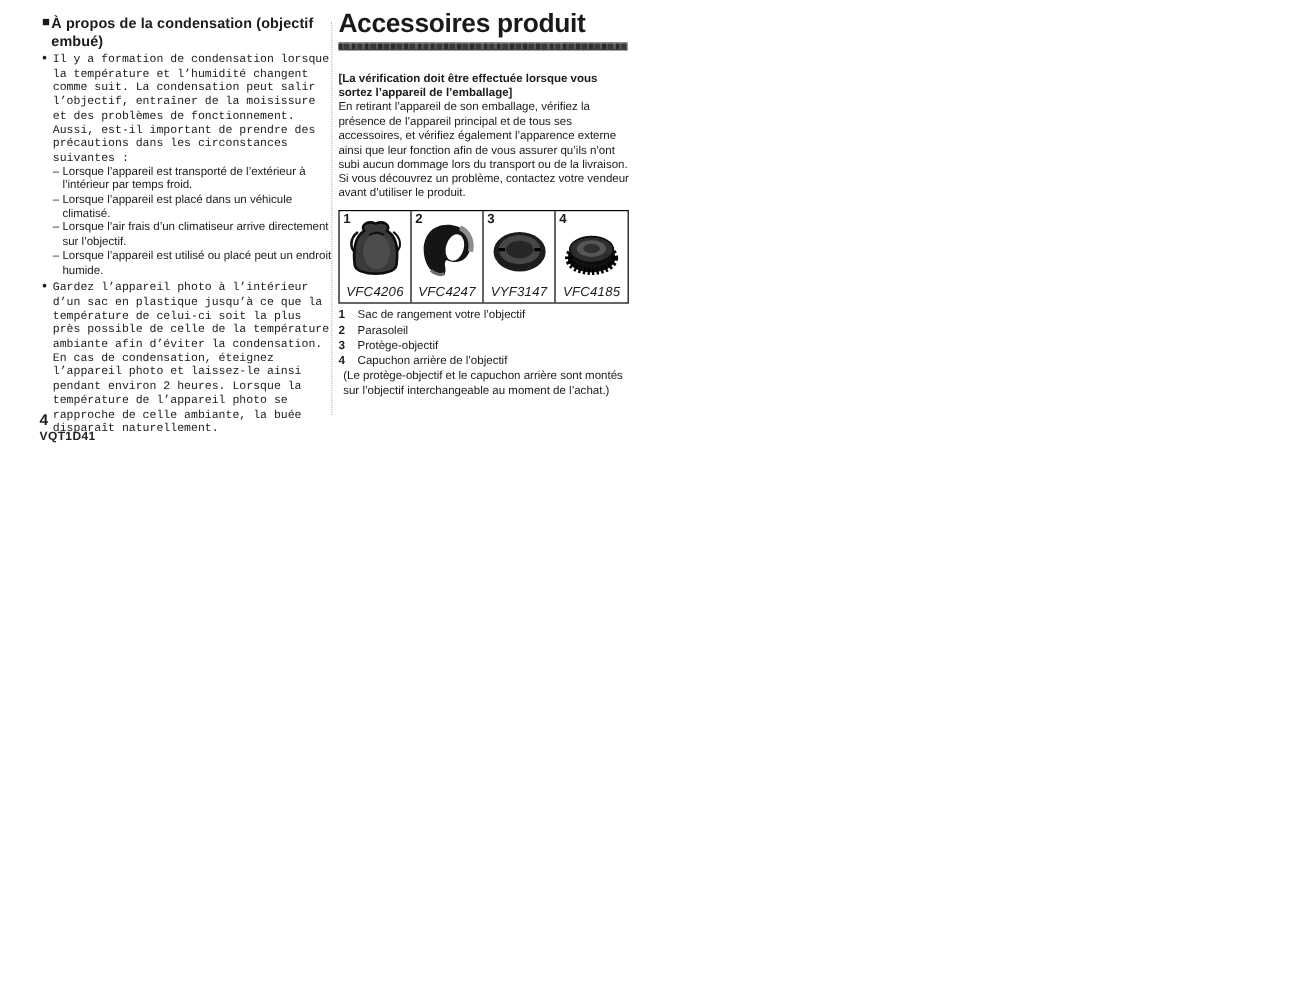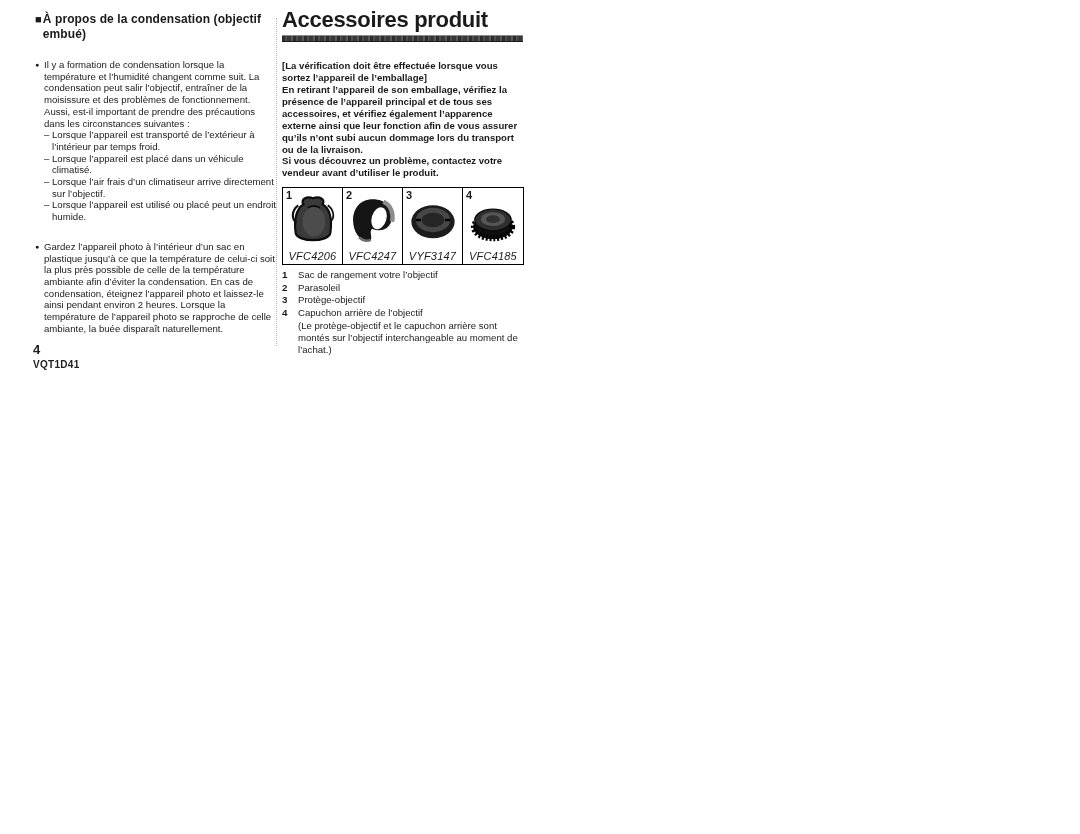--- a/index.html
+++ b/index.html
@@ -39,21 +39,22 @@
     font-size: 11px;
     margin-right: 1px;
     line-height: 14.5px;
   }
   .body-text {
     font-size: 9.6px;
     line-height: 11.7px;
   }
   .bullet-item {
     display: flex;
-    margin-top: 18px;
+    margin-top: 3px;
+    font-family: Liberation Mono, monospace;
   }
   .bullet-item .marker {
     width: 9px;
     flex: 0 0 9px;
     font-size: 7px;
     line-height: 11.7px;
   }
   .dash-list { margin-left: 9px; }
   .dash-item { display: flex; }
   .dash-item .marker {
@@ -113,21 +114,20 @@
   }
   .note-bold {
     margin-top: 18px;
     font-size: 9.6px;
     font-weight: bold;
     line-height: 12px;
   }
   .para {
     font-size: 9.6px;
     line-height: 11.9px;
-    font-weight: bold;
   }
 
   
   .acc-table {
     margin-top: 8px;
     width: 240px;
     border: 1px solid #000;
     display: grid;
     grid-template-columns: repeat(4, 1fr);
   }
@@ -168,21 +168,21 @@
     flex: 0 0 16px;
     font-weight: bold;
     font-size: 9.8px;
     line-height: 12.6px;
   }
   .num-row .t {
     font-size: 9.6px;
     line-height: 12.6px;
   }
   .list-note {
-    margin-left: 16px;
+    margin-left: 4px;
     font-size: 9.6px;
     line-height: 12.2px;
   }
 </style>
 </head>
 <body>
 
 <div class="page">
 
   <div class="left-col">

